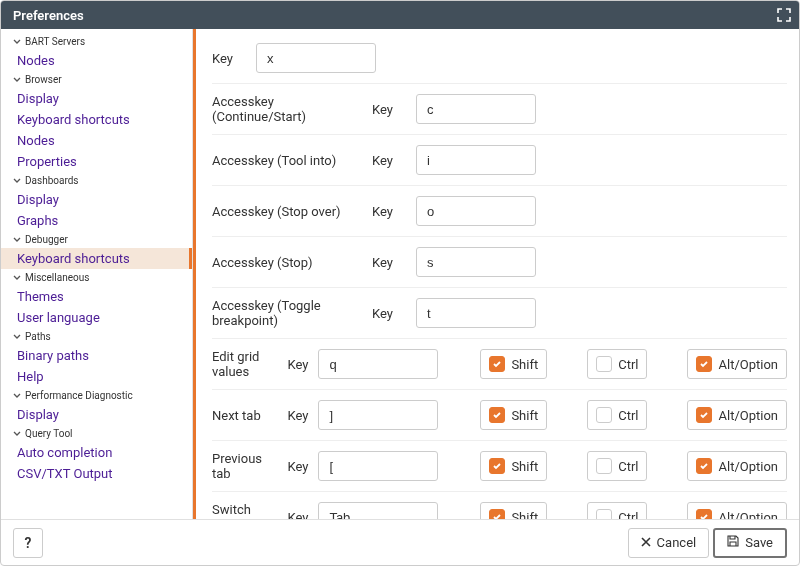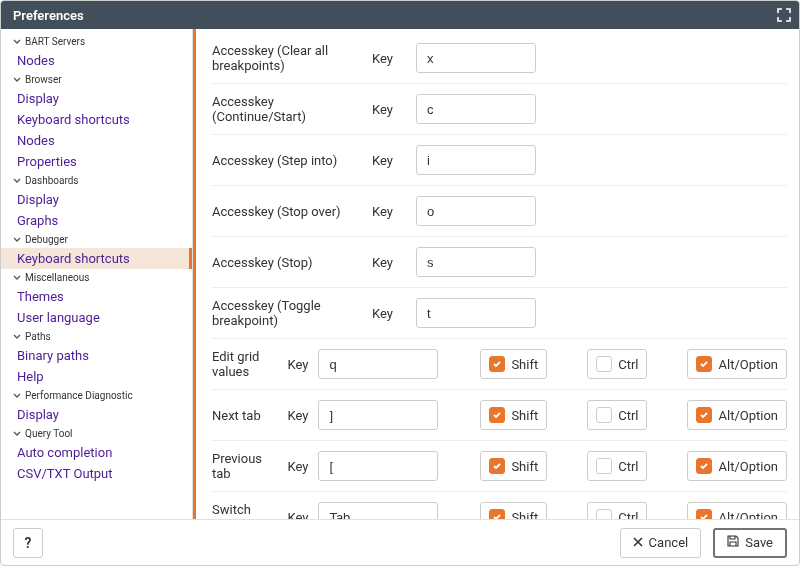--- a/index.html
+++ b/index.html
@@ -23,21 +23,21 @@
 .mods { display: flex; gap: 8px; margin-left: auto; }
 .mod-box { display: flex; align-items: center; gap: 6px; border: 1px solid #ccc; border-radius: 3px; height: 30px; padding: 0 8px; min-width: 60px; cursor: pointer; margin-left: 32px; }
 .mod-box.alt { min-width: 92px; }
 .cb { width: 16px; height: 16px; border: 1px solid #ccc; border-radius: 3px; display: inline-flex; align-items: center; justify-content: center; background: #fff; flex-shrink: 0; }
 .cb.checked { background: #e8762d; border-color: #e8762d; }
 .cb.checked svg { display: block; }
 .cb svg { display: none; }
 .footer { height: 46px; border-top: 1px solid #e0e0e0; display: flex; align-items: center; padding: 0 12px; }
 .help-btn { width: 30px; height: 30px; border: 1px solid #ccc; border-radius: 3px; display: flex; align-items: center; justify-content: center; cursor: pointer; font-weight: 600; font-size: 14px; background: #fff; }
 .spacer { flex: 1; }
-.btn { height: 30px; border: 1px solid #ccc; border-radius: 3px; padding: 0 12px; display: inline-flex; align-items: center; gap: 6px; cursor: pointer; background: #fff; font-size: 13px; margin-left: 12px; }
+.btn { height: 30px; border: 1px solid #ccc; border-radius: 3px; padding: 0 12px; display: inline-flex; align-items: center; gap: 6px; cursor: pointer; background: #fff; font-size: 13px; margin-left: 4px; }
 .btn.primary { border: 2px solid #737373; }
 .sidebar::-webkit-scrollbar, .main::-webkit-scrollbar { width: 6px; }
 .sidebar::-webkit-scrollbar-thumb, .main::-webkit-scrollbar-thumb { background: #ccc; border-radius: 3px; }
 </style>
 </head>
 <body>
 
 <div class="dialog">
   <div class="titlebar">
     <span>Preferences</span>
@@ -124,31 +124,30 @@
               <path d="M1 2 L4 5 L7 2" stroke="#555" stroke-width="1.3" fill="none"></path>
             </svg>
           </span>
           <span>Query Tool</span>
         </div>
         <div class="tree-item">Auto completion</div>
         <div class="tree-item">CSV/TXT Output</div>
       </div>
     <div class="main" id="main">
         <div class="form-row">
-          <div class="label-col">Accesskey (Clear all breakpoints)</div>
           <div class="type-col">Key</div>
           <input class="key-input" value="x" style="">
         </div>
         <div class="form-row">
           <div class="label-col">Accesskey (Continue/Start)</div>
           <div class="type-col">Key</div>
           <input class="key-input" value="c" style="">
         </div>
         <div class="form-row">
-          <div class="label-col">Accesskey (Step into)</div>
+          <div class="label-col">Accesskey (Tool into)</div>
           <div class="type-col">Key</div>
           <input class="key-input" value="i" style="">
         </div>
         <div class="form-row">
           <div class="label-col">Accesskey (Stop over)</div>
           <div class="type-col">Key</div>
           <input class="key-input" value="o" style="">
         </div>
         <div class="form-row">
           <div class="label-col">Accesskey (Stop)</div>

